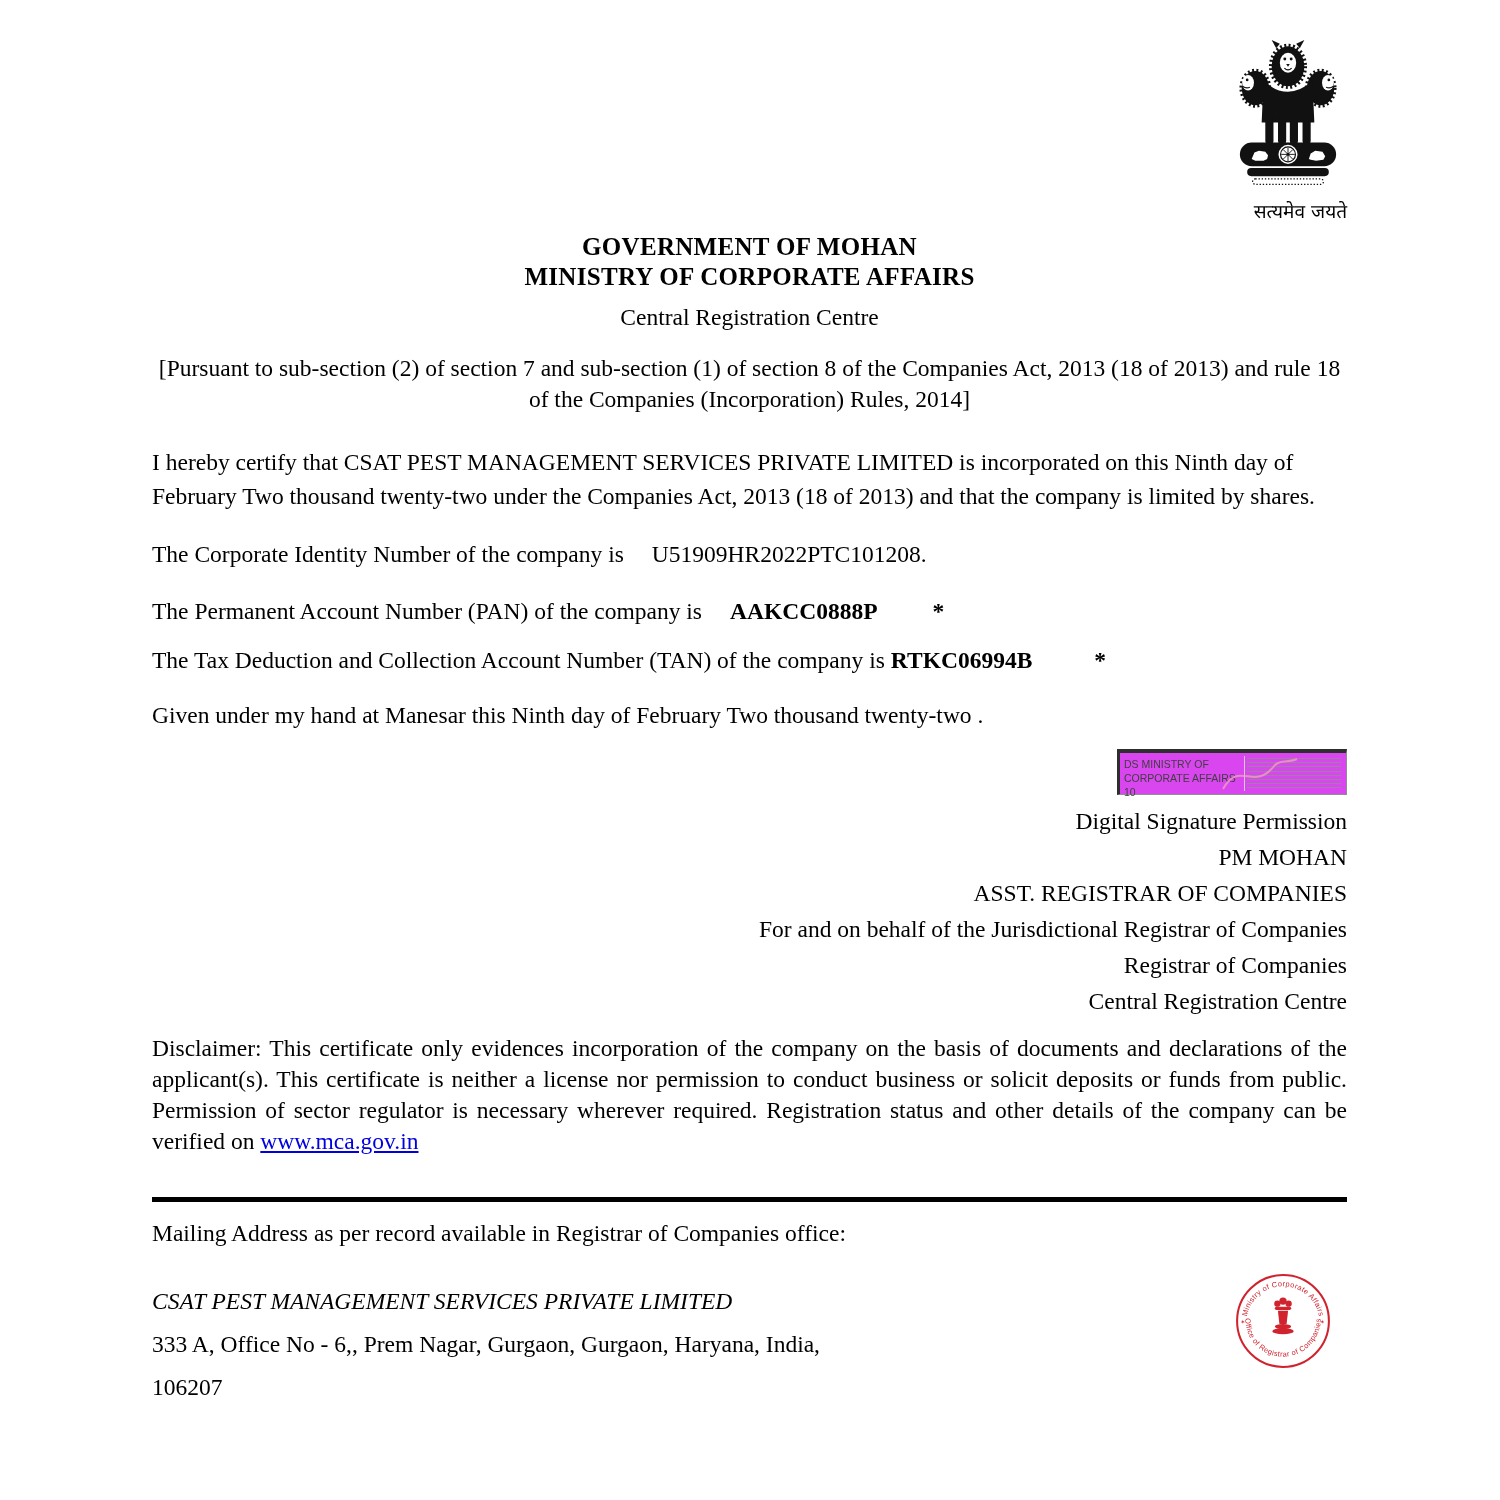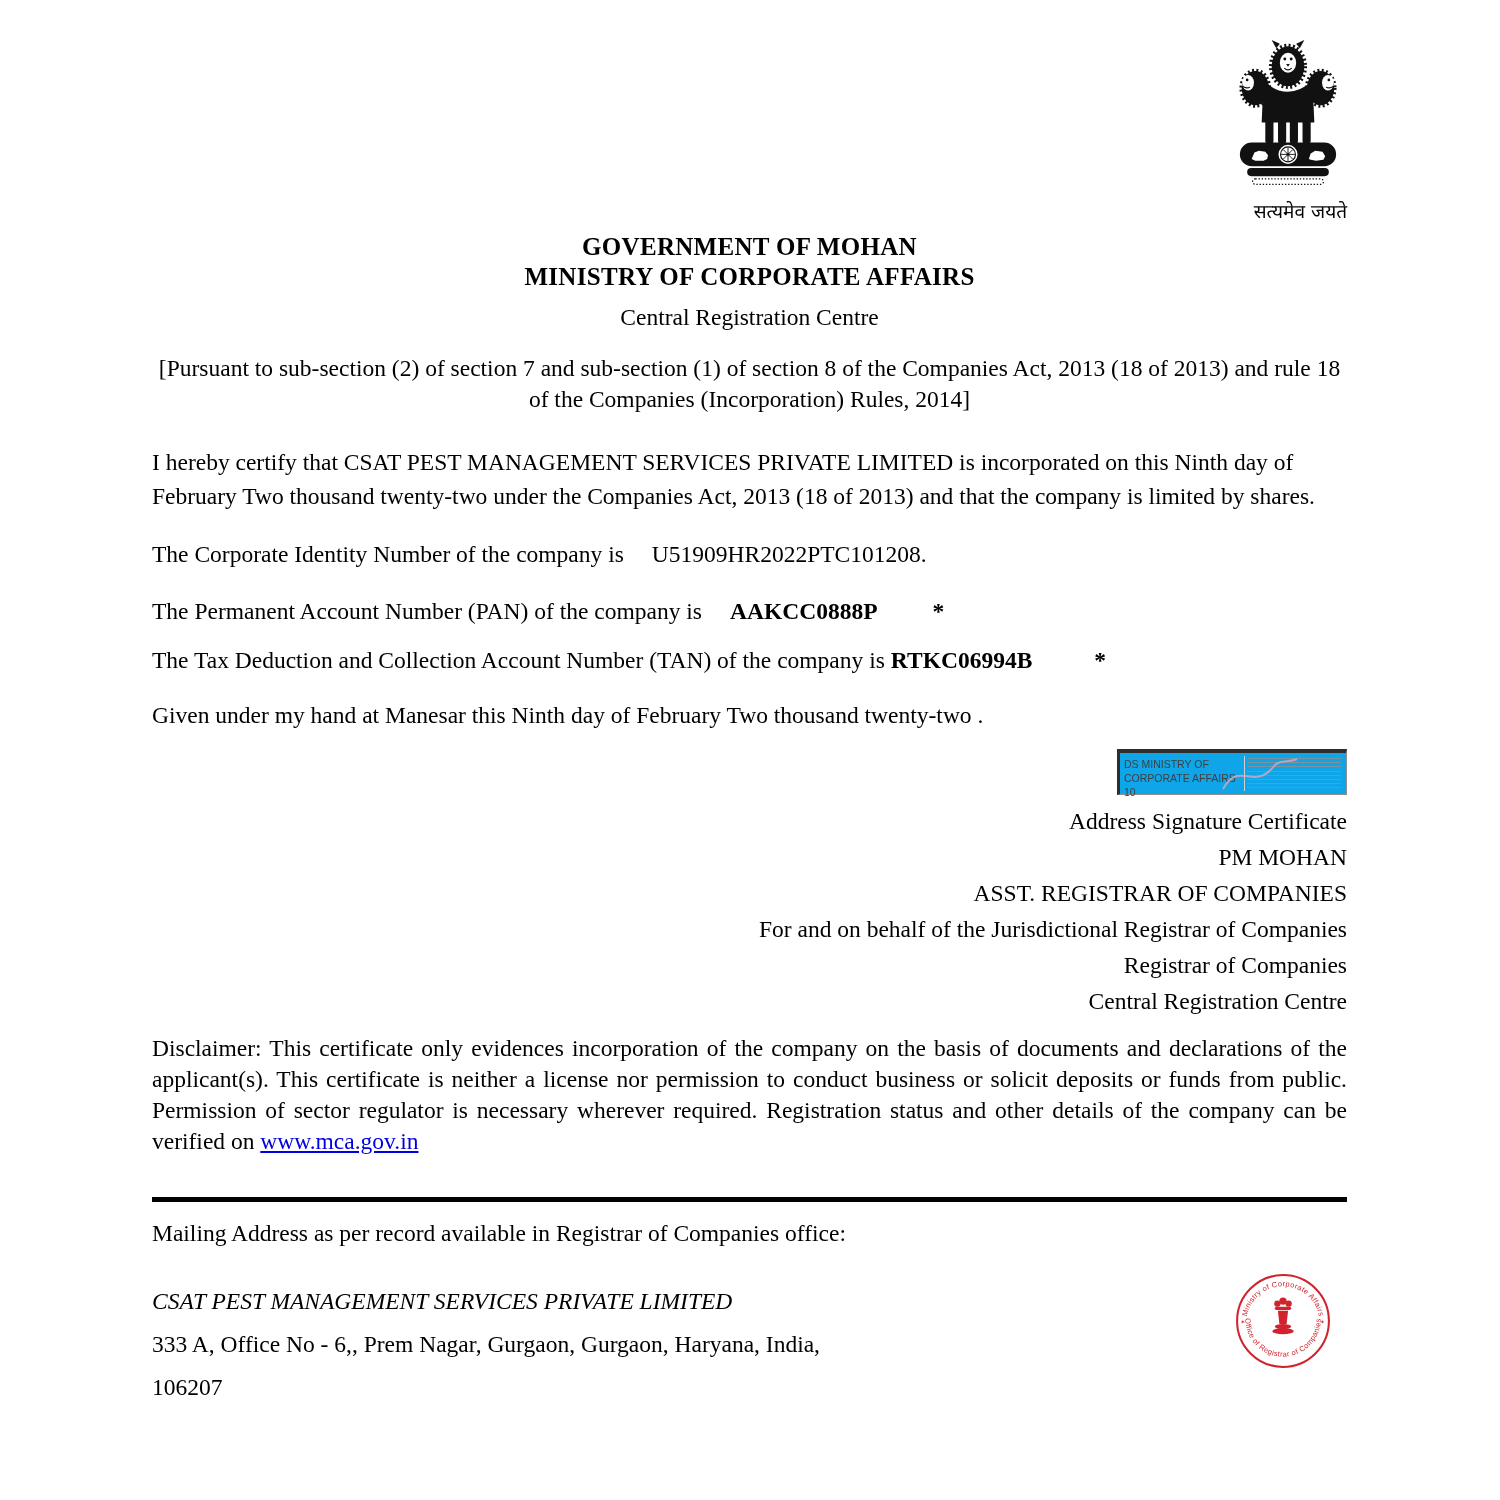--- a/index.html
+++ b/index.html
@@ -18,21 +18,21 @@
   .cin-line{margin-top:28px;}
   .pan-line{margin-top:30px;}
   .tan-line{margin-top:22px;}
   .given-line{margin-top:28px;}
   .bold{font-weight:bold;}
   .gap-md{margin-left:28px;}
   .gap-sm{margin-left:6px;}
   .ast-pan{margin-left:55px;}
   .ast-tan{margin-left:62px;}
   .sig-zone{text-align:right;margin-top:20px;}
-  .stamp{display:inline-flex;width:230px;height:46px;box-sizing:border-box;background:#0ea5e9;
+  .stamp{display:inline-flex;width:230px;height:46px;box-sizing:border-box;background:#d946ef;
          border:1px solid #8f8f8f;border-top:4px solid #2e2e2e;border-left:3px solid #2e2e2e;
          text-align:left;position:relative;vertical-align:top;}
   .stamp-left{flex:0 0 118px;padding:4px 2px 2px 4px;font-family:"Liberation Sans", sans-serif;
               font-size:10.5px;line-height:1.35;color:#3f3f3f;}
   .stamp-right{flex:1;border-left:1px solid #cfcfcf;margin:3px 3px 3px 0;position:relative;overflow:hidden;}
   .microlines{position:absolute;left:2px;right:2px;top:2px;bottom:2px;
               background:repeating-linear-gradient(to bottom,#8f8f8f 0 1px,transparent 1px 4.2px);opacity:.85;}
   .squig{position:absolute;left:95px;top:0;width:90px;height:44px;pointer-events:none;}
   .sig-line{text-align:right;line-height:36px;}
   .sig-block{margin-top:8px;}
@@ -134,21 +134,21 @@
         <div class="stamp-right">
           <div class="microlines"></div>
         </div>
         <svg class="squig" viewBox="0 0 90 44" aria-hidden="true">
           <path d="M8,36 C25,6 38,40 60,12 C66,6 74,10 82,6" stroke="#e9a7b8" stroke-width="2" fill="none" opacity="0.75"></path>
         </svg>
       </div>
 
       
       <div class="sig-block">
-        <div class="sig-line">Address Signature Certificate</div>
+        <div class="sig-line">Digital Signature Permission</div>
         <div class="sig-line">PM MOHAN</div>
         <div class="sig-line">ASST. REGISTRAR OF COMPANIES</div>
         <div class="sig-line">For and on behalf of the Jurisdictional Registrar of Companies</div>
         <div class="sig-line">Registrar of Companies</div>
         <div class="sig-line">Central Registration Centre</div>
       </div>
     </div>
 
     <p class="disclaimer"><span>Disclaimer: This certificate only evidences incorporation of the company on the basis of documents and declarations of the applicant(s). This certificate is neither a license nor permission to conduct business or solicit deposits or funds from public. Permission of sector regulator is necessary wherever required. Registration status and other details of the company can be verified on </span><a class="link" href="#">www.mca.gov.in</a></p>
 

